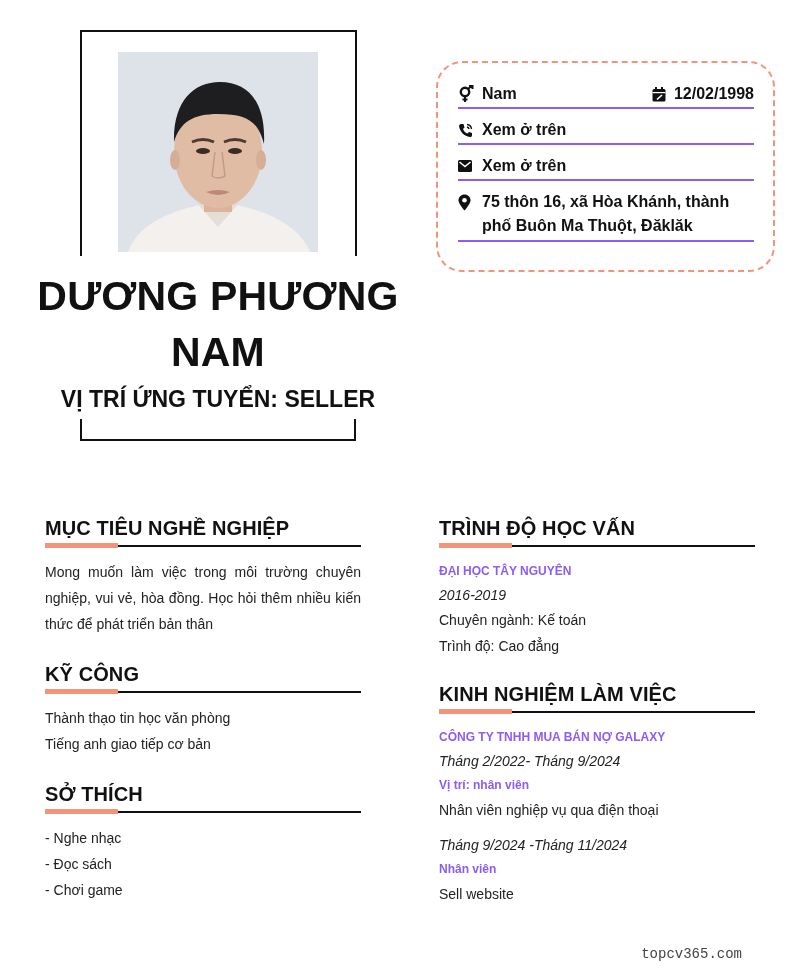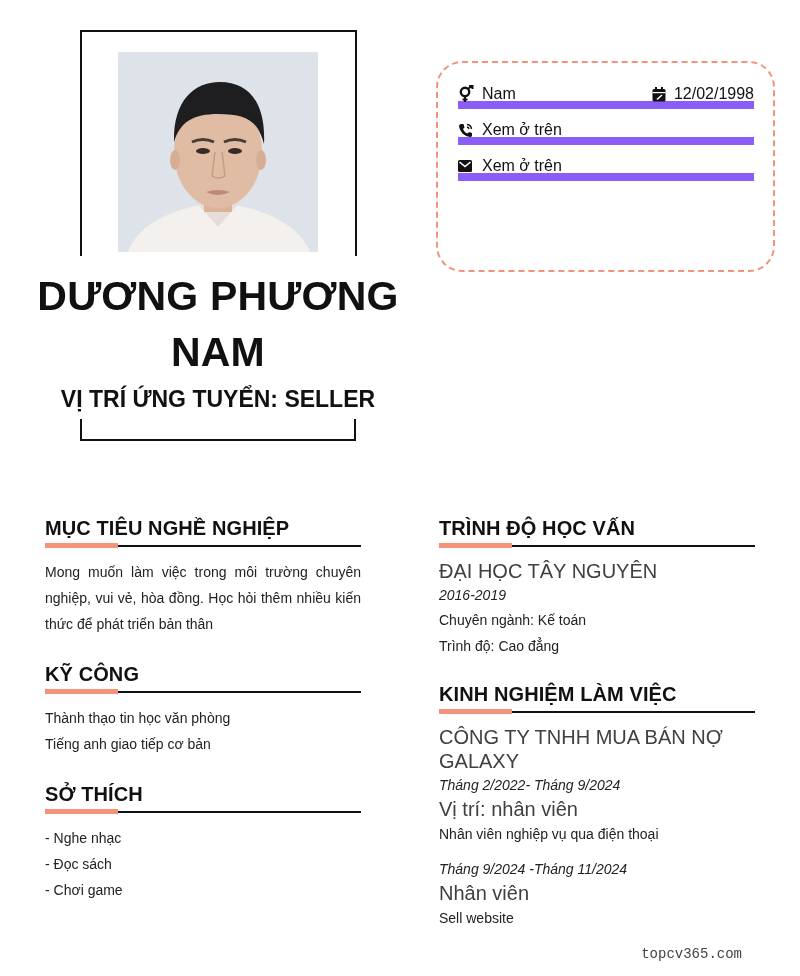--- a/index.html
+++ b/index.html
@@ -29,22 +29,22 @@
     position: absolute; left: 80px; top: 419px; width: 276px; height: 22px;
     border-left: 2px solid #111; border-right: 2px solid #111; border-bottom: 2px solid #111;
   }
 
   .contact-box {
     position: absolute; left: 436px; top: 61px; width: 339px; height: 211px;
     border: 2px dashed #f2937a; border-radius: 26px;
   }
   .c-row {
     position: absolute; left: 20px; width: 296px;
-    border-bottom: 8px solid #8b5cf6; font-size: 16px; line-height: 24px; color: #111;
-    display: flex; align-items: flex-start;
+    border-bottom: 2px solid #8b5cf6; font-size: 16px; line-height: 24px; color: #111;
+    display: flex; align-items: flex-start; font-weight: bold;
   }
   .c-row .ico { width: 24px; height: 24px; display: flex; align-items: center; flex: none; }
   .c-row .ico svg { display: block; }
   .c-row .txt { flex: 1; }
   .c-row.r1 { top: 19px; height: 27px; }
   .c-row.r2 { top: 55px; height: 27px; }
   .c-row.r3 { top: 91px; height: 27px; }
   .c-row.r4 { top: 127px; height: 52px; }
   .r1 .dob { display: flex; align-items: center; margin-left: auto; }
   .r1 .dob .ico { width: 22px; }
@@ -57,21 +57,21 @@
     position: relative; height: 6px; margin-top: 2px; margin-bottom: 10px;
   }
   .sec-line .black {
     position: absolute; left: 0; right: 0; top: 2px; height: 2px; background: #111;
   }
   .sec-line .accent {
     position: absolute; left: 0; top: 0; width: 73px; height: 5px; background: #f2937a;
   }
   .body-text { font-size: 14px; line-height: 26px; color: #222; }
   .justify { text-align: justify; }
-  .bold-sub { font-weight: normal; font-size: 20px; line-height: 24px; color: #404040; }
+  .bold-sub { font-weight: bold; font-size: 12px; line-height: 24px; color: #8b5cf6; }
   .ital { font-style: italic; font-size: 14px; line-height: 24px; color: #222; }
 
   .left-col { left: 45px; width: 316px; }
   .right-col { left: 439px; width: 316px; }
 
   .watermark {
     position: absolute; right: 58px; top: 946px;
     font-family: "Liberation Mono", "DejaVu Sans Mono", monospace; font-size: 14px; color: #444;
   }
 </style>
@@ -137,20 +137,29 @@
   </div>
   <div class="c-row r3">
     <span class="ico">
       <svg width="14" height="12" viewBox="0 0 14 12">
         <rect x="0" y="0" width="14" height="12" rx="1.5" fill="#111"></rect>
         <path d="M1.5 2 L7 6.5 L12.5 2" stroke="#fff" stroke-width="1.6" fill="none"></path>
       </svg>
     </span>
     <span class="txt">Xem ở trên</span>
   </div>
+  <div class="c-row r4">
+    <span class="ico">
+      <svg width="13" height="17" viewBox="0 0 13 17">
+        <path d="M6.5 0.5 C 3 0.5 0.5 3 0.5 6.3 C 0.5 10 6.5 16.5 6.5 16.5 C 6.5 16.5 12.5 10 12.5 6.3 C 12.5 3 10 0.5 6.5 0.5 Z" fill="#111"></path>
+        <circle cx="6.5" cy="6.3" r="2.3" fill="#fff"></circle>
+      </svg>
+    </span>
+    <span class="txt">75 thôn 16, xã Hòa Khánh, thành phố Buôn Ma Thuột, Đăklăk</span>
+  </div>
 </div>
 
 <div class="section left-col" style="top:487px;">
   <div class="sec-title">MỤC TIÊU NGHỀ NGHIỆP</div>
   <div class="sec-line">
       <div class="black"></div>
       <div class="accent"></div>
     </div>
   <div class="body-text justify">Mong muốn làm việc trong môi trường chuyên nghiệp, vui vẻ, hòa đồng. Học hỏi thêm nhiều kiến thức để phát triển bản thân</div>
 </div>

